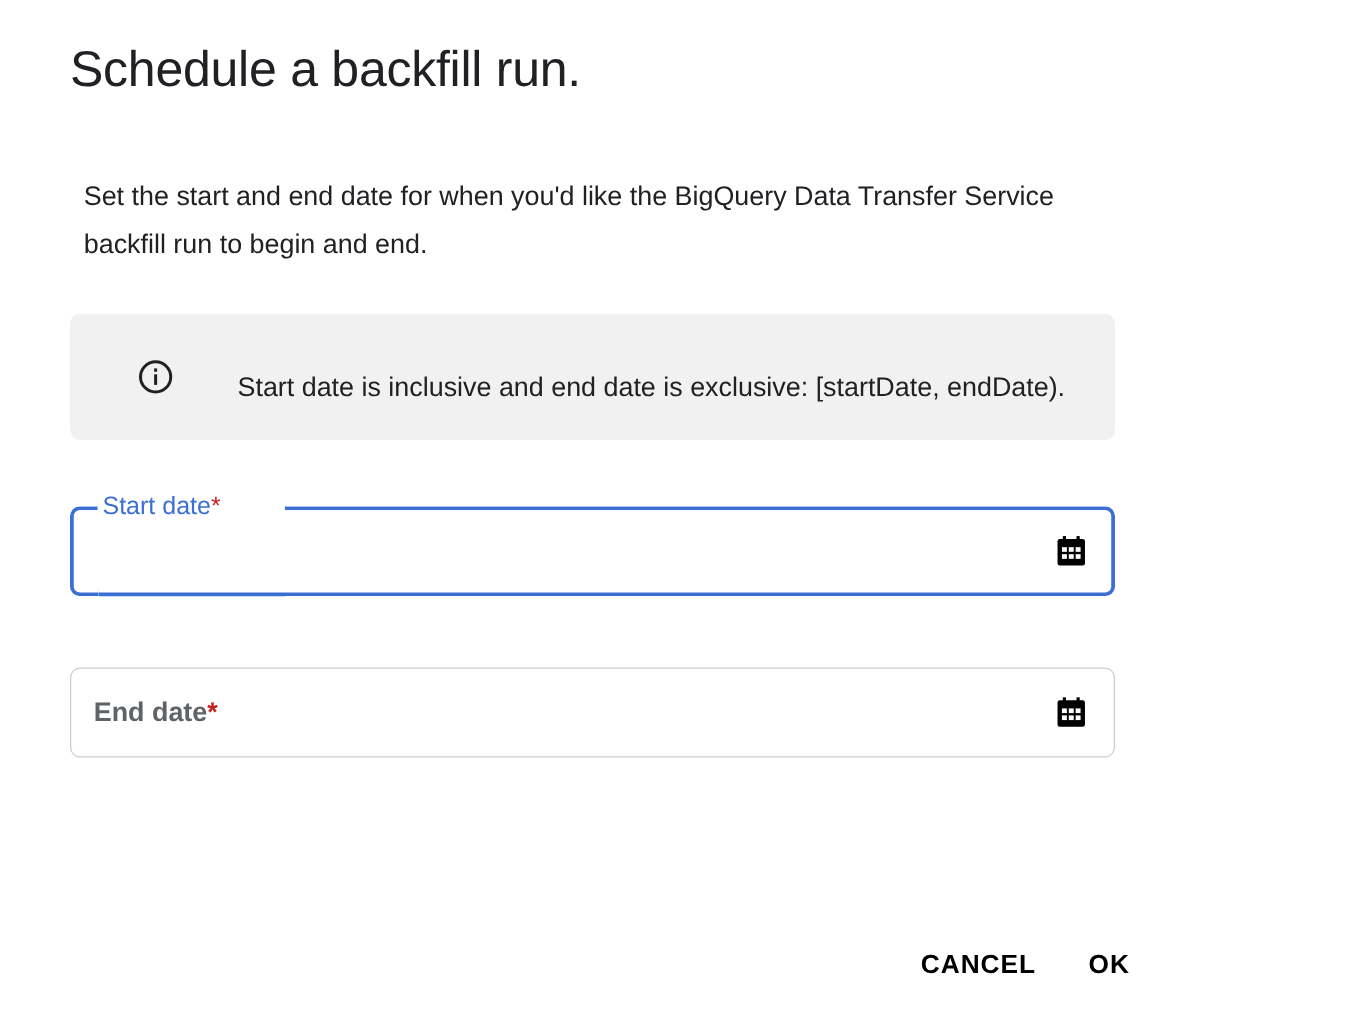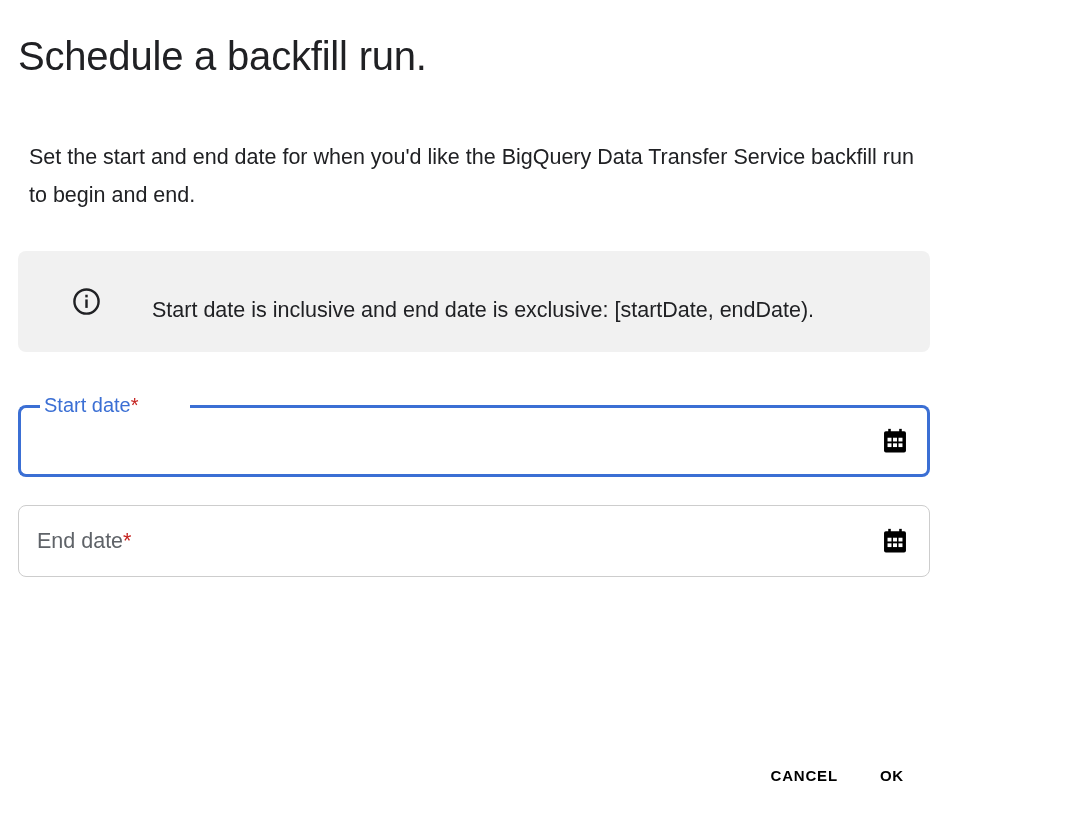--- a/index.html
+++ b/index.html
@@ -13,21 +13,21 @@
     font-family: "Liberation Sans", sans-serif;
     color: #202124;
     -webkit-font-smoothing: antialiased;
   }
 
   .dialog {
     position: relative;
     width: 948px;
     height: 816px;
     box-sizing: border-box;
-    padding: 0 18px;
+    padding: 0 56px;
   }
 
   
   .dialog-title {
     margin: 0;
     padding-top: 30px;
     font-size: 40px;
     line-height: 52px;
     font-weight: 400;
     letter-spacing: -0.2px;
@@ -80,21 +80,21 @@
     align-items: center;
   }
   .field-inner {
     position: absolute;
     inset: 0;
     border-radius: 8px;
     pointer-events: none;
   }
 
   
-  .field.unfocused { margin-top: 28px; }
+  .field.unfocused { margin-top: 57px; font-weight: bold; }
   .field.unfocused .field-inner {
     border: 1px solid #cdcdcd;
   }
   .field.unfocused .field-label {
     position: absolute;
     left: 19px;
     top: 50%;
     transform: translateY(-50%);
     font-size: 21.5px;
     color: #5f6368;
@@ -159,21 +159,21 @@
     right: 30px;
     bottom: 22px;
     display: flex;
     align-items: center;
     gap: 14px;
   }
   .action-btn {
     border: none;
     background: transparent;
     font-family: "Liberation Sans", sans-serif;
-    font-size: 15px;
+    font-size: 21px;
     font-weight: 700;
     letter-spacing: 0.8px;
     color: #000000;
     padding: 10px 14px;
     cursor: pointer;
   }
 </style>
 </head>
 <body>
 

